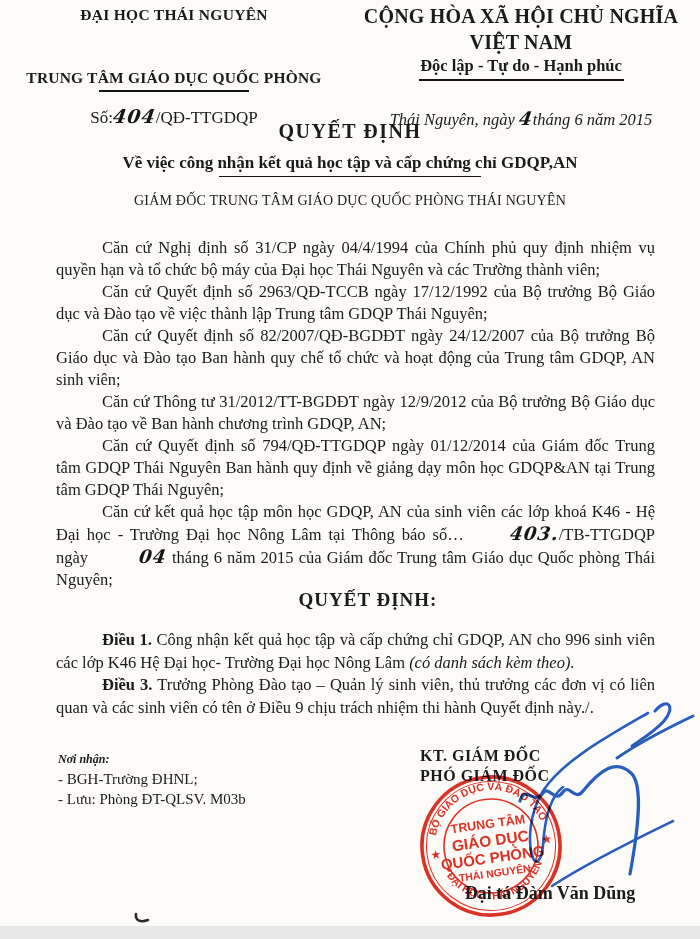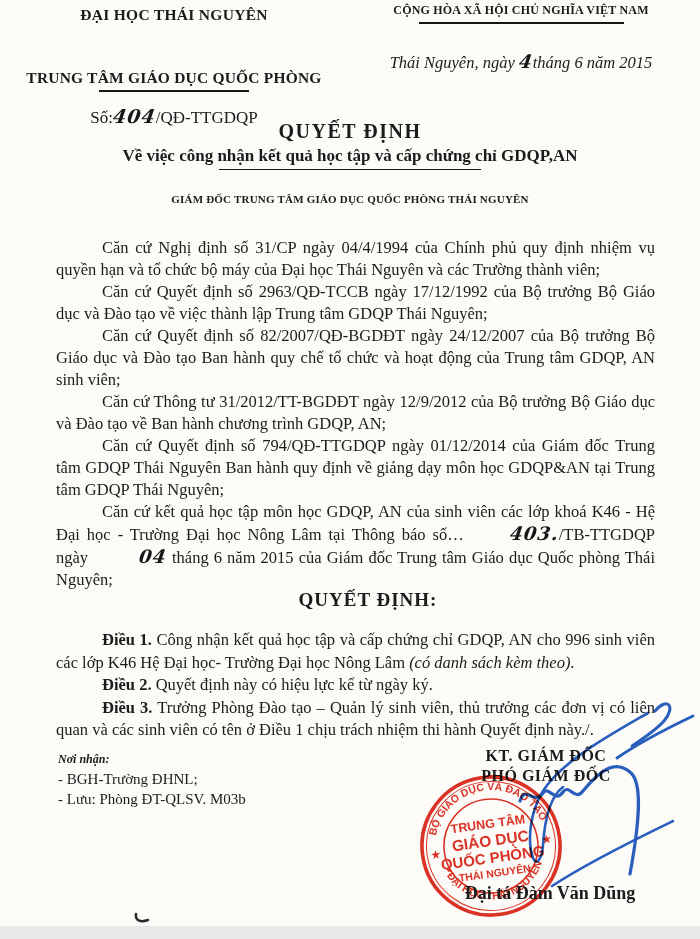--- a/index.html
+++ b/index.html
@@ -9,51 +9,51 @@
     font-family:"Liberation Serif","DejaVu Serif",serif;
     color:#1b1b1b;
   }
   
   .org-block{position:absolute;left:8px;top:5px;width:332px;text-align:center;line-height:1.25;}
   .org-l1{font-size:15.5px;font-weight:600;letter-spacing:.3px;}
   .org-l2{font-size:15.5px;font-weight:700;letter-spacing:.2px;margin-top:44px;}
   .org-rule{width:150px;border-top:2px solid #151515;margin:2px auto 0;}
   .doc-number{margin-top:13px;font-size:17px;}
   .nat-block{position:absolute;left:345px;top:3px;width:352px;text-align:center;line-height:1.3;}
-  .nat-l1{font-size:12px;font-weight:700;letter-spacing:.2px;}
+  .nat-l1{font-size:20px;font-weight:700;letter-spacing:.2px;}
   .nat-l2{font-size:16.5px;font-weight:700;}
   .nat-rule{width:205px;border-top:2px solid #151515;margin:3px auto 0;}
   .date-line{margin-top:26px;font-size:16.5px;font-style:italic;}
   
   .hw{
     font-family:"DejaVu Serif",serif;font-style:italic;font-weight:700;
     display:inline-block;transform:skewX(-8deg);font-size:1.12em;
     letter-spacing:1px;color:#161616;
   }
   
   .title-block{position:absolute;left:0;top:120px;width:700px;text-align:center;}
   .title-main{font-size:20px;font-weight:700;letter-spacing:1.5px;}
-  .title-sub{font-size:17px;font-weight:700;margin-top:3px;}
+  .title-sub{font-size:17px;font-weight:700;margin-top:10px;}
   .title-rule{width:262px;border-top:1.5px solid #151515;margin:3px auto 0;}
   .issuer{position:absolute;left:0;top:193px;width:700px;text-align:center;
-          font-size:11px;font-weight:700;letter-spacing:.2px;}
+          font-size:14px;font-weight:400;letter-spacing:.2px;}
   
   .recitals{position:absolute;left:56px;top:237px;width:599px;
             font-size:16.5px;line-height:22px;text-align:justify;}
   .recitals p,.articles p{margin:0;text-indent:46px;}
   .decision-heading{position:absolute;left:0;top:589px;width:700px;text-align:center;
             font-size:19px;font-weight:700;letter-spacing:1px;padding-left:18px;}
   .articles{position:absolute;left:56px;top:629px;width:599px;
             font-size:16.5px;line-height:22.5px;text-align:justify;}
   .b{font-weight:700;}
   .i{font-style:italic;margin-top:8px;}
   
   .recipients{position:absolute;left:58px;top:749px;font-size:15px;line-height:20px;}
   .recipients-title{font-weight:700;font-style:italic;font-size:12px;}
-  .sign-block{position:absolute;left:420px;top:747px;width:252px;text-align:center;}
+  .sign-block{position:absolute;left:420px;top:747px;width:252px;}
   .sign-t1{font-size:16px;font-weight:700;letter-spacing:.5px;}
   .sign-t2{font-size:16px;font-weight:700;letter-spacing:.5px;margin-top:2px;}
   .signer-name{position:absolute;left:430px;top:883px;width:240px;text-align:center;
                font-size:18px;font-weight:700;}
   .stamp{position:absolute;left:416px;top:771px;mix-blend-mode:multiply;}
   .signature{position:absolute;left:430px;top:665px;mix-blend-mode:multiply;}
   .pen-mark{position:absolute;left:130px;top:908px;}
 </style>
 </head>
 <body>
@@ -62,20 +62,21 @@
 
   <div class="org-block">
     <div class="org-l1">ĐẠI HỌC THÁI NGUYÊN</div>
     <div class="org-l2">TRUNG TÂM GIÁO DỤC QUỐC PHÒNG</div>
     <div class="org-rule"></div>
     <div class="doc-number"><span>Số:</span><span class="hw">404</span><span>/QĐ-TTGDQP</span></div>
   </div>
 
   <div class="nat-block">
     <div class="nat-l1">CỘNG HÒA XÃ HỘI CHỦ NGHĨA VIỆT NAM</div>
+    <div class="nat-l2">Độc lập - Tự do - Hạnh phúc</div>
     <div class="nat-rule"></div>
     <div class="date-line"><span>Thái Nguyên, ngày </span><span class="hw">4</span><span>tháng 6 năm 2015</span></div>
   </div>
 
   <div class="title-block">
     <div class="title-main">QUYẾT ĐỊNH</div>
     <div class="title-sub">Về việc công nhận kết quả học tập và cấp chứng chỉ GDQP,AN</div>
     <div class="title-rule"></div>
   </div>
   <div class="issuer">GIÁM ĐỐC TRUNG TÂM GIÁO DỤC QUỐC PHÒNG THÁI NGUYÊN</div>
@@ -86,22 +87,21 @@
     <p>Căn cứ Quyết định số 82/2007/QĐ-BGDĐT ngày 24/12/2007 của Bộ trưởng Bộ Giáo dục và Đào tạo Ban hành quy chế tổ chức và hoạt động của Trung tâm GDQP, AN sinh viên;</p>
     <p>Căn cứ Thông tư 31/2012/TT-BGDĐT ngày 12/9/2012 của Bộ trưởng Bộ Giáo dục và Đào tạo về Ban hành chương trình GDQP, AN;</p>
     <p>Căn cứ Quyết định số 794/QĐ-TTGDQP ngày 01/12/2014 của Giám đốc Trung tâm GDQP Thái Nguyên Ban hành quy định về giảng dạy môn học GDQP&amp;AN tại Trung tâm GDQP Thái Nguyên;</p>
     <p><span>Căn cứ kết quả học tập môn học GDQP, AN của sinh viên các lớp khoá K46 - Hệ Đại học - Trường Đại học Nông Lâm tại Thông báo số…</span><span class="hw">403.</span><span>/TB-TTGDQP ngày </span><span class="hw">04</span><span> tháng 6 năm 2015 của Giám đốc Trung tâm Giáo dục Quốc phòng Thái Nguyên;</span></p>
   </div>
 
   <div class="decision-heading">QUYẾT ĐỊNH:</div>
 
   <div class="articles">
     <p><span class="b">Điều 1.</span><span> Công nhận kết quả học tập và cấp chứng chỉ GDQP, AN cho 996 sinh viên các lớp K46 Hệ Đại học- Trường Đại học Nông Lâm </span><span class="i">(có danh sách kèm theo).</span></p>
-    <p><span class="b">Điều 2.</span><span> Quyết định này có hiệu lực kể từ ngày ký.</span></p>
-    <p><span class="b">Điều 3.</span><span> Trưởng Phòng Đào tạo – Quản lý sinh viên, thủ trưởng các đơn vị có liên quan và các sinh viên có tên ở Điều 1 chịu trách nhiệm thi hành Quyết định này./.</span></p>
+    <p><span class="b">Điều 3.</span><span> Trưởng Phòng Đào tạo – Quản lý sinh viên, thủ trưởng các đơn vị có liên quan và các sinh viên có tên ở Điều 9 chịu trách nhiệm thi hành Quyết định này./.</span></p>
   </div>
 
   <div class="recipients">
     <div class="recipients-title">Nơi nhận:</div>
     <div>- BGH-Trường ĐHNL;</div>
     <div>- Lưu: Phòng ĐT-QLSV. M03b</div>
   </div>
 
   <div class="sign-block">
     <div class="sign-t1">KT. GIÁM ĐỐC</div>

